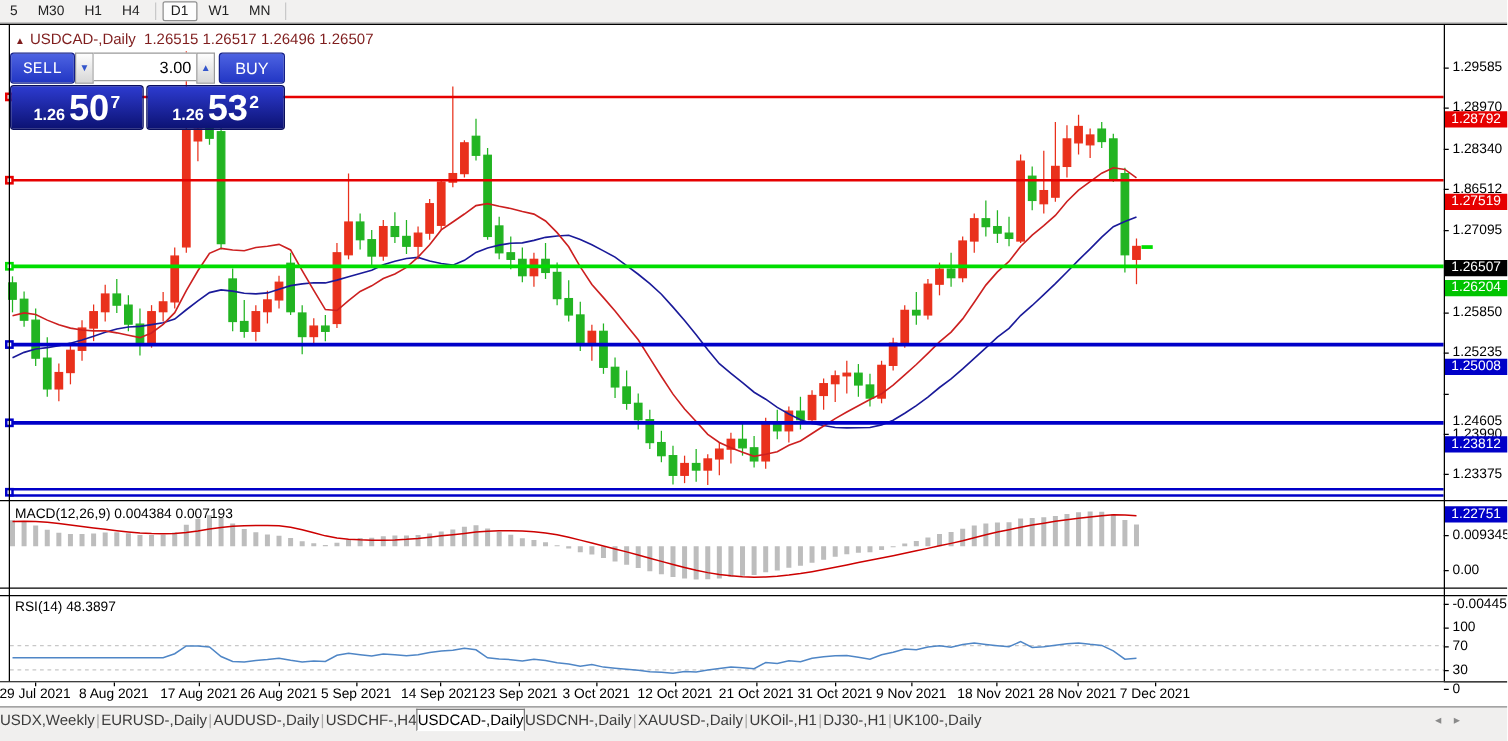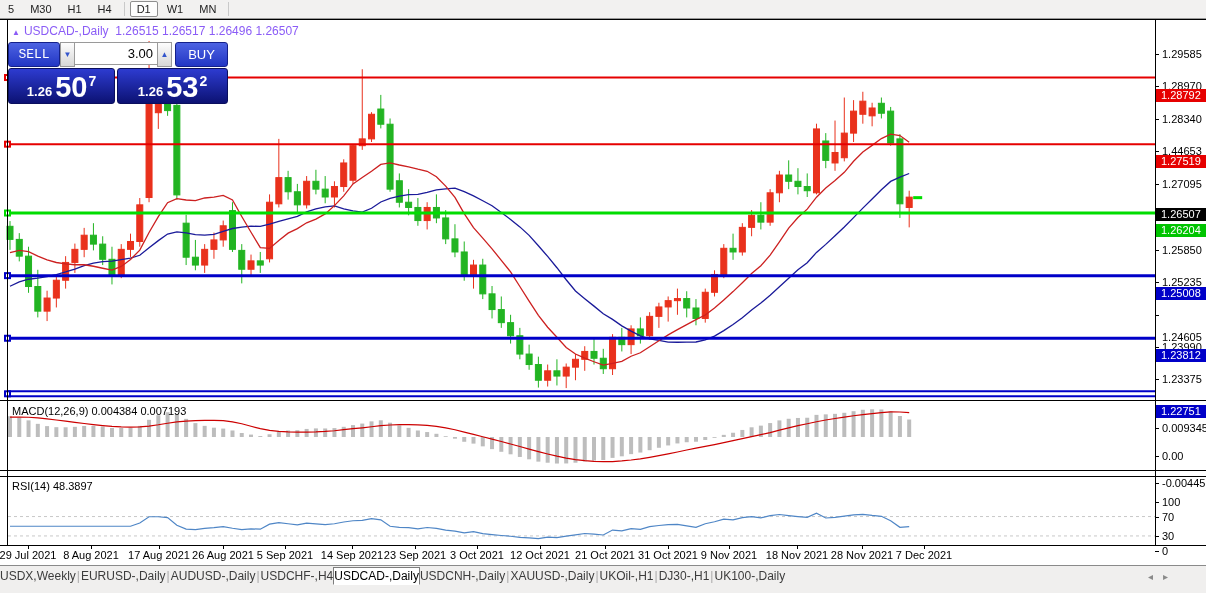--- a/index.html
+++ b/index.html
@@ -8,21 +8,21 @@
   
   #toolbar{position:absolute;left:0;top:0;width:1206px;height:18px;background:#f2f1f0;
            border-bottom:1px solid #9a9a9a;display:flex;align-items:center;font-size:11px;color:#222;}
   .tfbtn{padding:1px 6px;margin:0 1px;border:1px solid transparent;border-radius:2px;cursor:default;}
   .tfbtn.active{background:#fdfdfd;border:1px solid #8f8f8f;}
   .tbsep{width:1px;height:14px;background:#c9c9c9;margin:0 4px;}
   
   #chartwin{position:absolute;left:0;top:19px;width:1206px;height:546px;background:#fff;}
   .blackline{position:absolute;background:#000;}
   .pane-svg{position:absolute;left:0;}
-  #title{position:absolute;left:12px;top:5px;font-size:12px;color:#8b5cf6;white-space:nowrap;}
+  #title{position:absolute;left:12px;top:5px;font-size:12px;color:#7f1d1d;white-space:nowrap;}
   #title .tri{font-size:8px;margin-right:4px;}
   .pane-label{position:absolute;left:12px;font-size:11px;color:#000;white-space:nowrap;}
   
   .axis-label{position:absolute;left:1162px;font-size:11px;color:#000;transform:translateY(-6px);white-space:nowrap;}
   .axis-tick{position:absolute;left:1155px;width:4px;height:1px;background:#000;}
   .badge{position:absolute;left:1156px;width:50px;height:13px;font-size:11px;color:#fff;
          text-align:left;padding-left:5px;line-height:13px;transform:translateY(-7px);}
   
   #tpanel{position:absolute;left:8px;top:23px;width:218px;height:77px;}
   .tp-btn{position:absolute;top:0;height:23px;background:linear-gradient(#4d63e2,#2236c4);
@@ -609,21 +609,21 @@
     <div class="pane-label" style="top:461px;">RSI(14) 48.3897</div>
 
     <div id="rightaxis">
         <div class="axis-tick" style="top: 35px;"></div>
         <div class="axis-label" style="top: 35px;">1.29585</div>
         <div class="axis-tick" style="top: 67.199px;"></div>
         <div class="axis-label" style="top: 67.199px;">1.28970</div>
         <div class="axis-tick" style="top: 100.183px;"></div>
         <div class="axis-label" style="top: 100.183px;">1.28340</div>
         <div class="axis-tick" style="top: 132.382px;"></div>
-        <div class="axis-label" style="top: 132.382px;">1.44653</div>
+        <div class="axis-label" style="top: 132.382px;">1.86512</div>
         <div class="axis-tick" style="top: 165.366px;"></div>
         <div class="axis-label" style="top: 165.366px;">1.27095</div>
         <div class="axis-tick" style="top: 230.55px;"></div>
         <div class="axis-label" style="top: 230.55px;">1.25850</div>
         <div class="axis-tick" style="top: 262.749px;"></div>
         <div class="axis-label" style="top: 262.749px;">1.25235</div>
         <div class="axis-tick" style="top: 295.733px;"></div>
         <div class="axis-label" style="top: 278px; margin-top: 40px;">1.24605</div>
         <div class="axis-tick" style="top: 327.932px;"></div>
         <div class="axis-label" style="top: 327.932px;">1.23990</div>

